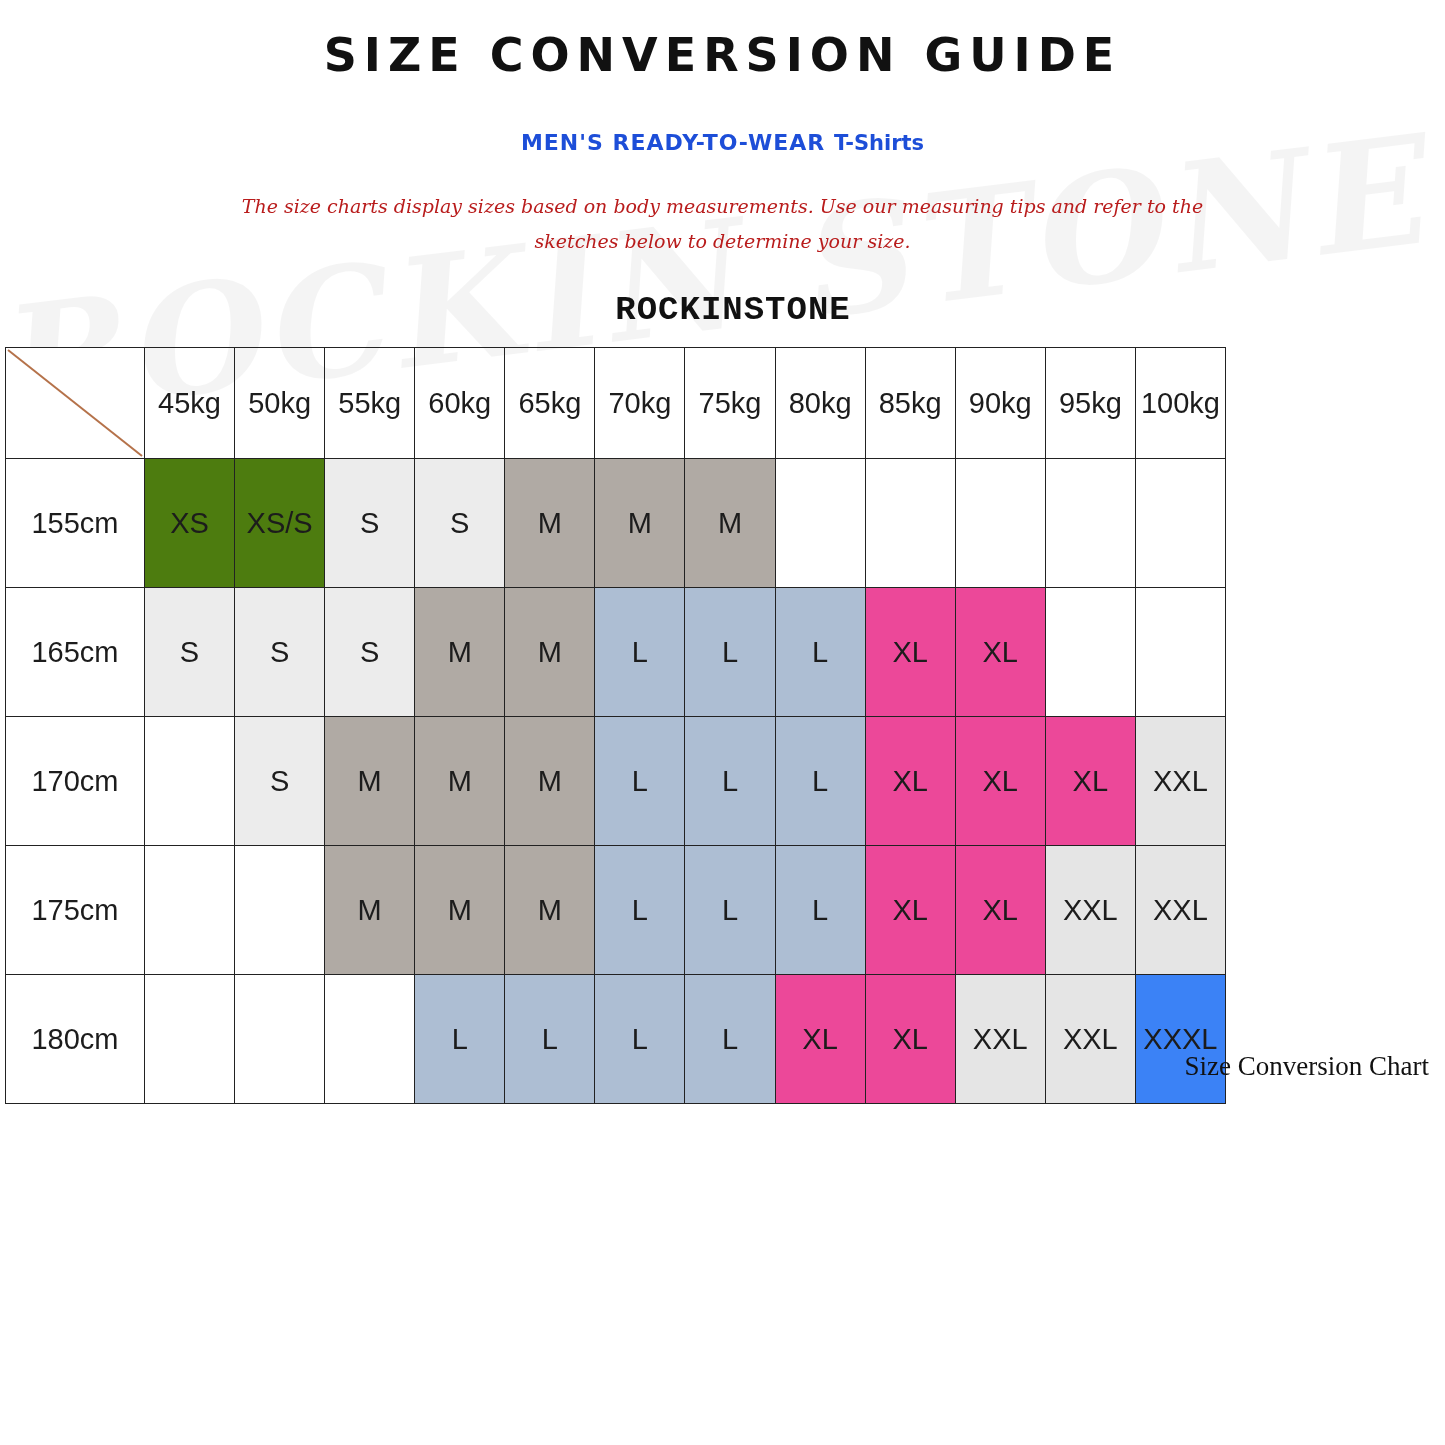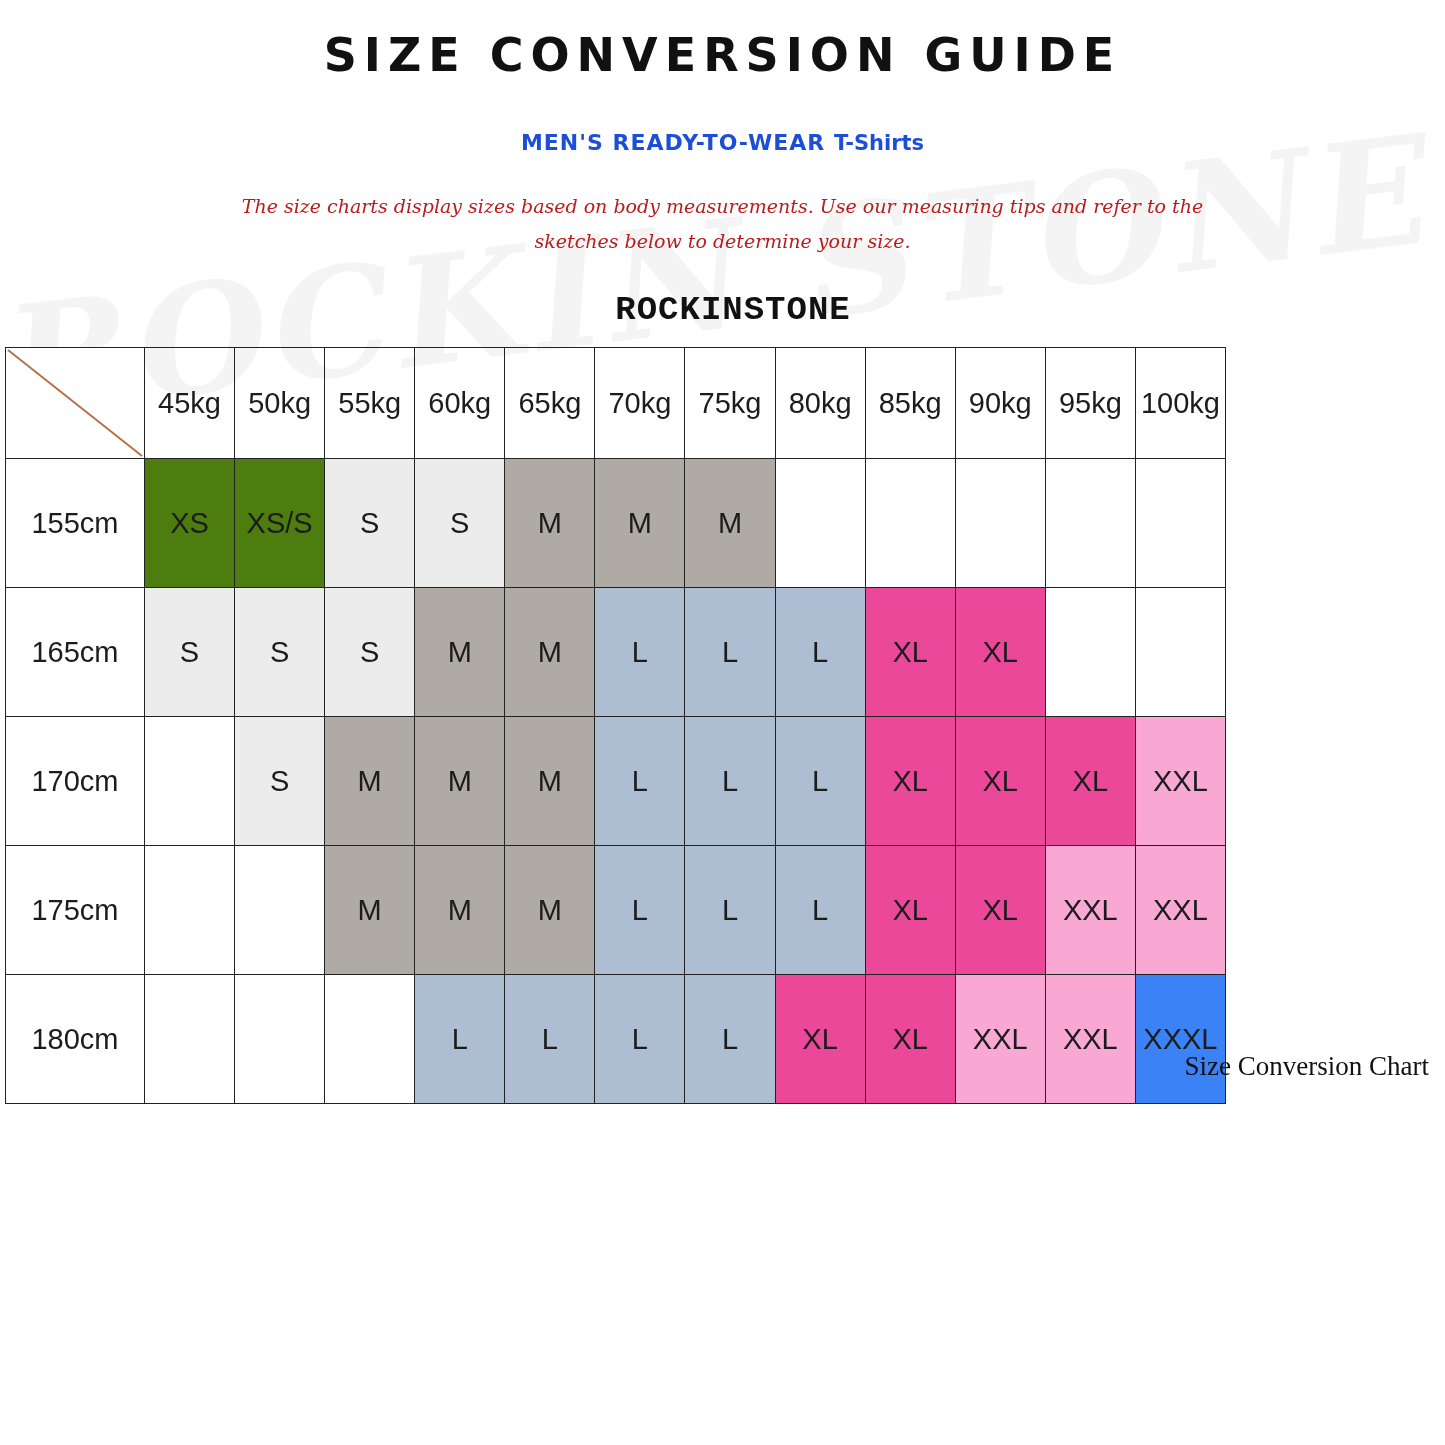--- a/index.html
+++ b/index.html
@@ -116,21 +116,21 @@
     position: absolute;
     top: 0; left: 0;
     width: 100%;
     height: 100%;
   }
   .c-xs  { background: #4d7c0f; }
   .c-s   { background: #ececec; }
   .c-m   { background: #b0aaa4; }
   .c-l   { background: #adbed3; }
   .c-xl  { background: #ec4899; }
-  .c-xxl { background: #f9a8d4; }
+  .c-xxl { background: #e5e5e5; }
   .c-xxxl{ background: #3b82f6; }
   .c-none{ background: #ffffff; }
   .footer {
     position: absolute;
     right: 16px;
     bottom: 22px;
     font-family: "Liberation Serif", serif;
     font-size: 27px;
     color: #111;
   }

